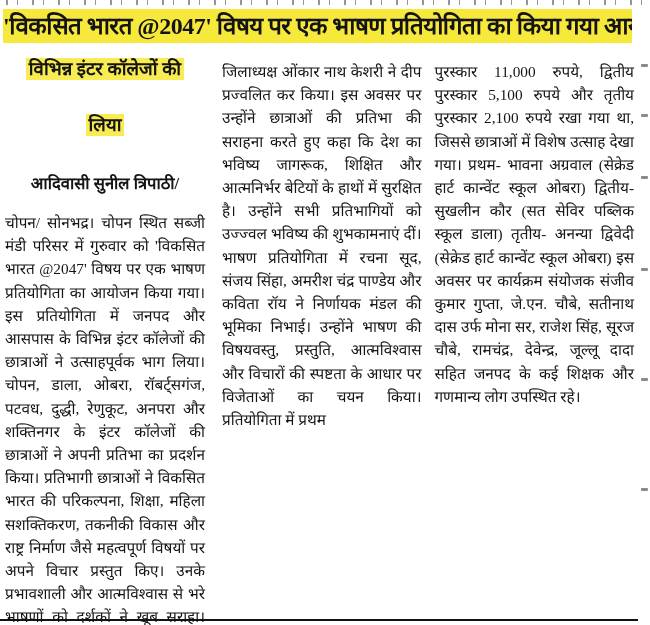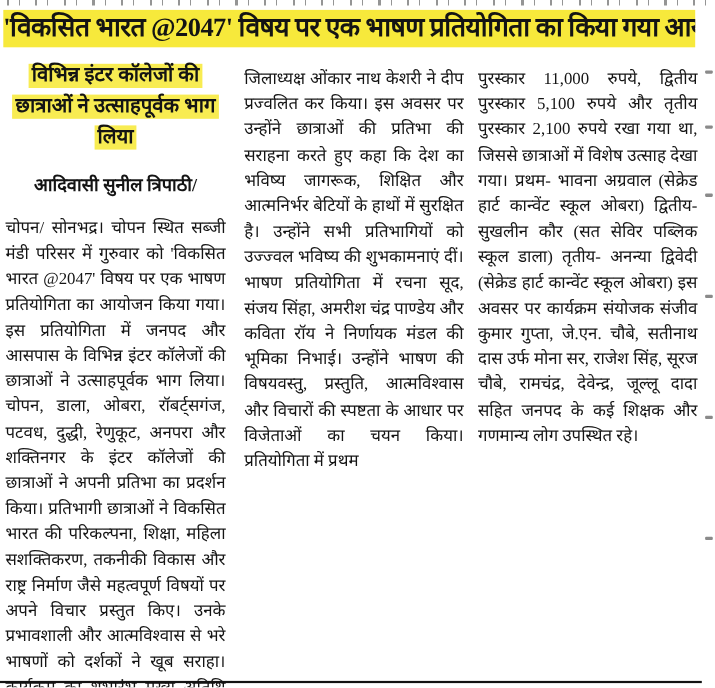--- a/index.html
+++ b/index.html
@@ -25,21 +25,21 @@
   }
   .col-left{width:200px;flex:none;}
   .subhead{
     text-align:center;font-weight:700;font-size:18.5px;line-height:28px;margin-top:3px;
   }
   .subhead .hl{
     background:#f8ec52;padding:1px 3px;
     -webkit-box-decoration-break:clone;box-decoration-break:clone;
   }
   .byline{
-    text-align:center;font-weight:700;font-size:16.5px;line-height:25px;margin-top:17px;
+    text-align:center;font-weight:700;font-size:16.5px;line-height:25px;margin-top:32px;
   }
   .body-text{
     margin-top:15px;text-align:justify;font-size:15.3px;line-height:23.2px;
   }
   .right-area{flex:1;display:flex;flex-direction:row;min-width:0;}
   .photo-grid{
     display:grid;grid-template-columns:1.06fr 1fr;grid-template-rows:1fr 1fr;
     gap:7px;height:207px;flex:none;
   }
   .photo{position:relative;border-radius:9px;overflow:hidden;background:#d79a5f;}
@@ -117,21 +117,21 @@
 
   <div class="clip-strip"></div>
 
   <div class="headline">'विकसित भारत @2047' विषय पर एक भाषण प्रतियोगिता का किया गया आयोजन</div>
 
   <div class="main">
 
     <div class="col-left">
       <div class="subhead">
         <span class="hl">विभिन्न इंटर कॉलेजों की</span><br>
-        <span class="hl">छात्राओं ने उत्साहपूर्वक भाग</span><br>
+        <br>
         <span class="hl">लिया</span>
       </div>
       <div class="byline">
         <span>आदिवासी सुनील त्रिपाठी/</span><br>
       </div>
       <div class="body-text">चोपन/ सोनभद्र। चोपन स्थित सब्जी मंडी परिसर में गुरुवार को 'विकसित भारत @2047' विषय पर एक भाषण प्रतियोगिता का आयोजन किया गया। इस प्रतियोगिता में जनपद और आसपास के विभिन्न इंटर कॉलेजों की छात्राओं ने उत्साहपूर्वक भाग लिया। चोपन, डाला, ओबरा, रॉबर्ट्सगंज, पटवध, दुद्धी, रेणुकूट, अनपरा और शक्तिनगर के इंटर कॉलेजों की छात्राओं ने अपनी प्रतिभा का प्रदर्शन किया। प्रतिभागी छात्राओं ने विकसित भारत की परिकल्पना, शिक्षा, महिला सशक्तिकरण, तकनीकी विकास और राष्ट्र निर्माण जैसे महत्वपूर्ण विषयों पर अपने विचार प्रस्तुत किए। उनके प्रभावशाली और आत्मविश्वास से भरे भाषणों को दर्शकों ने खूब सराहा। कार्यक्रम का शुभारंभ मुख्य अतिथि एवं भाजपा के पूर्व</div>
     </div>
 
     <div class="right-area">
 

